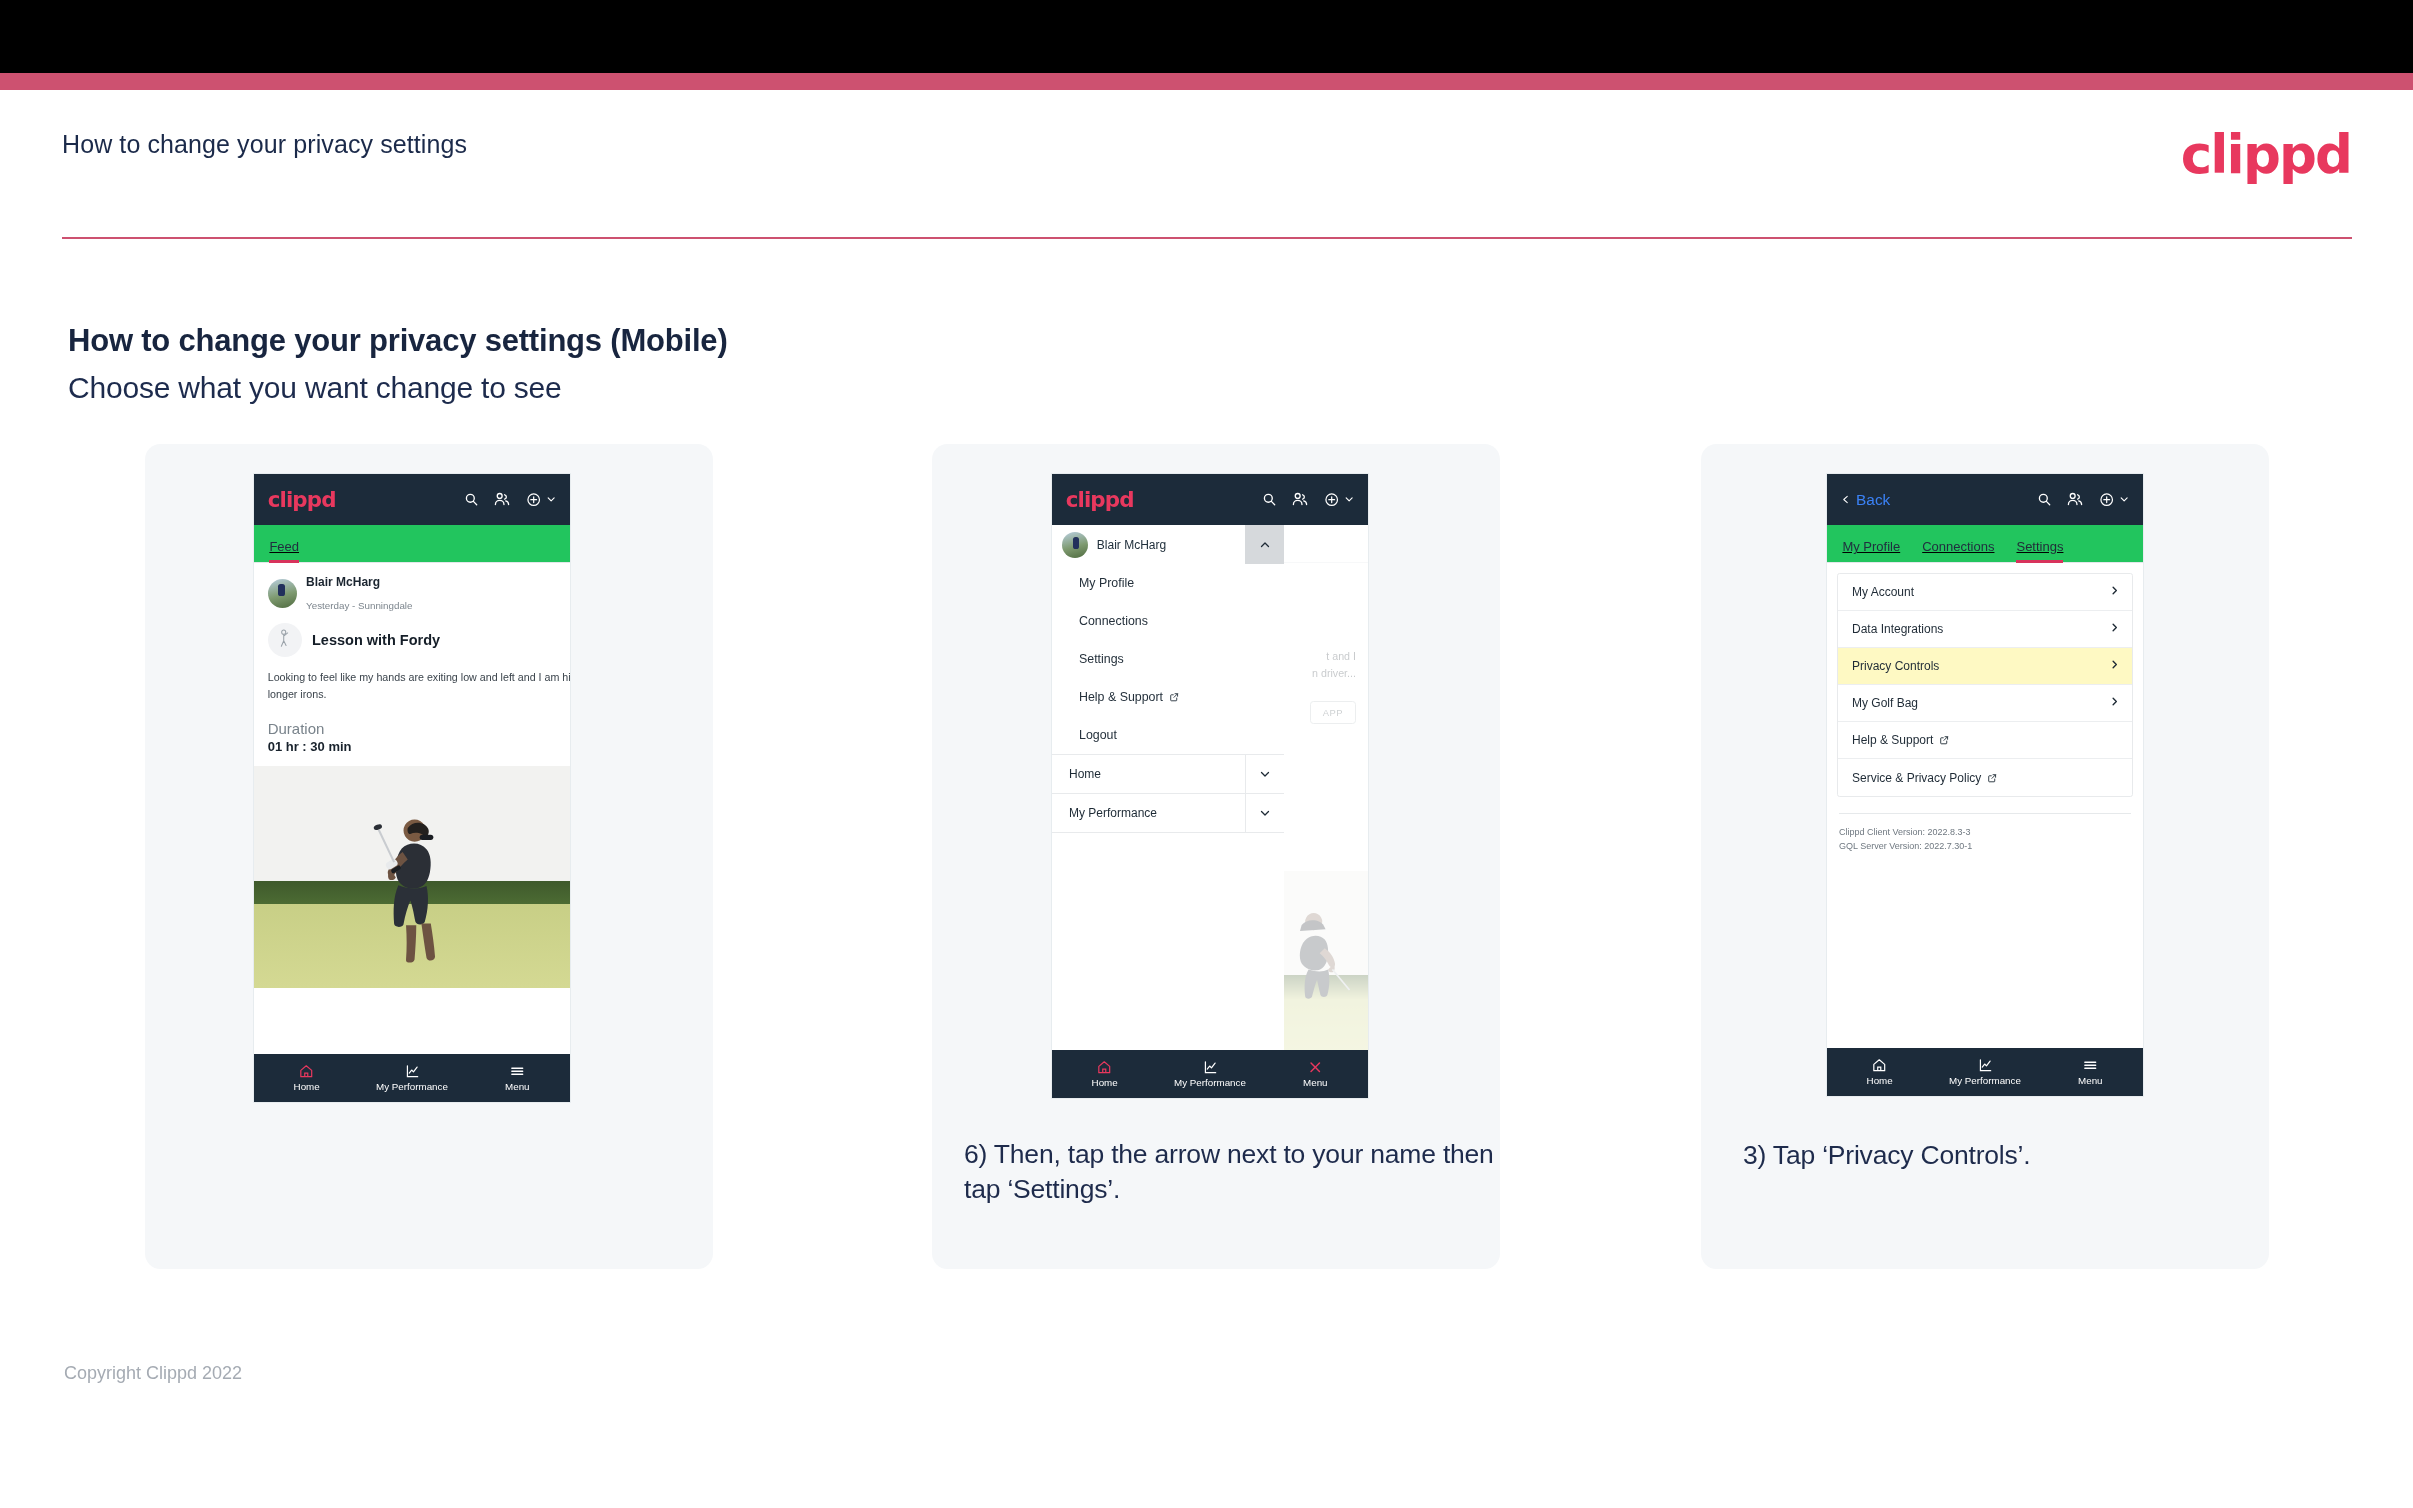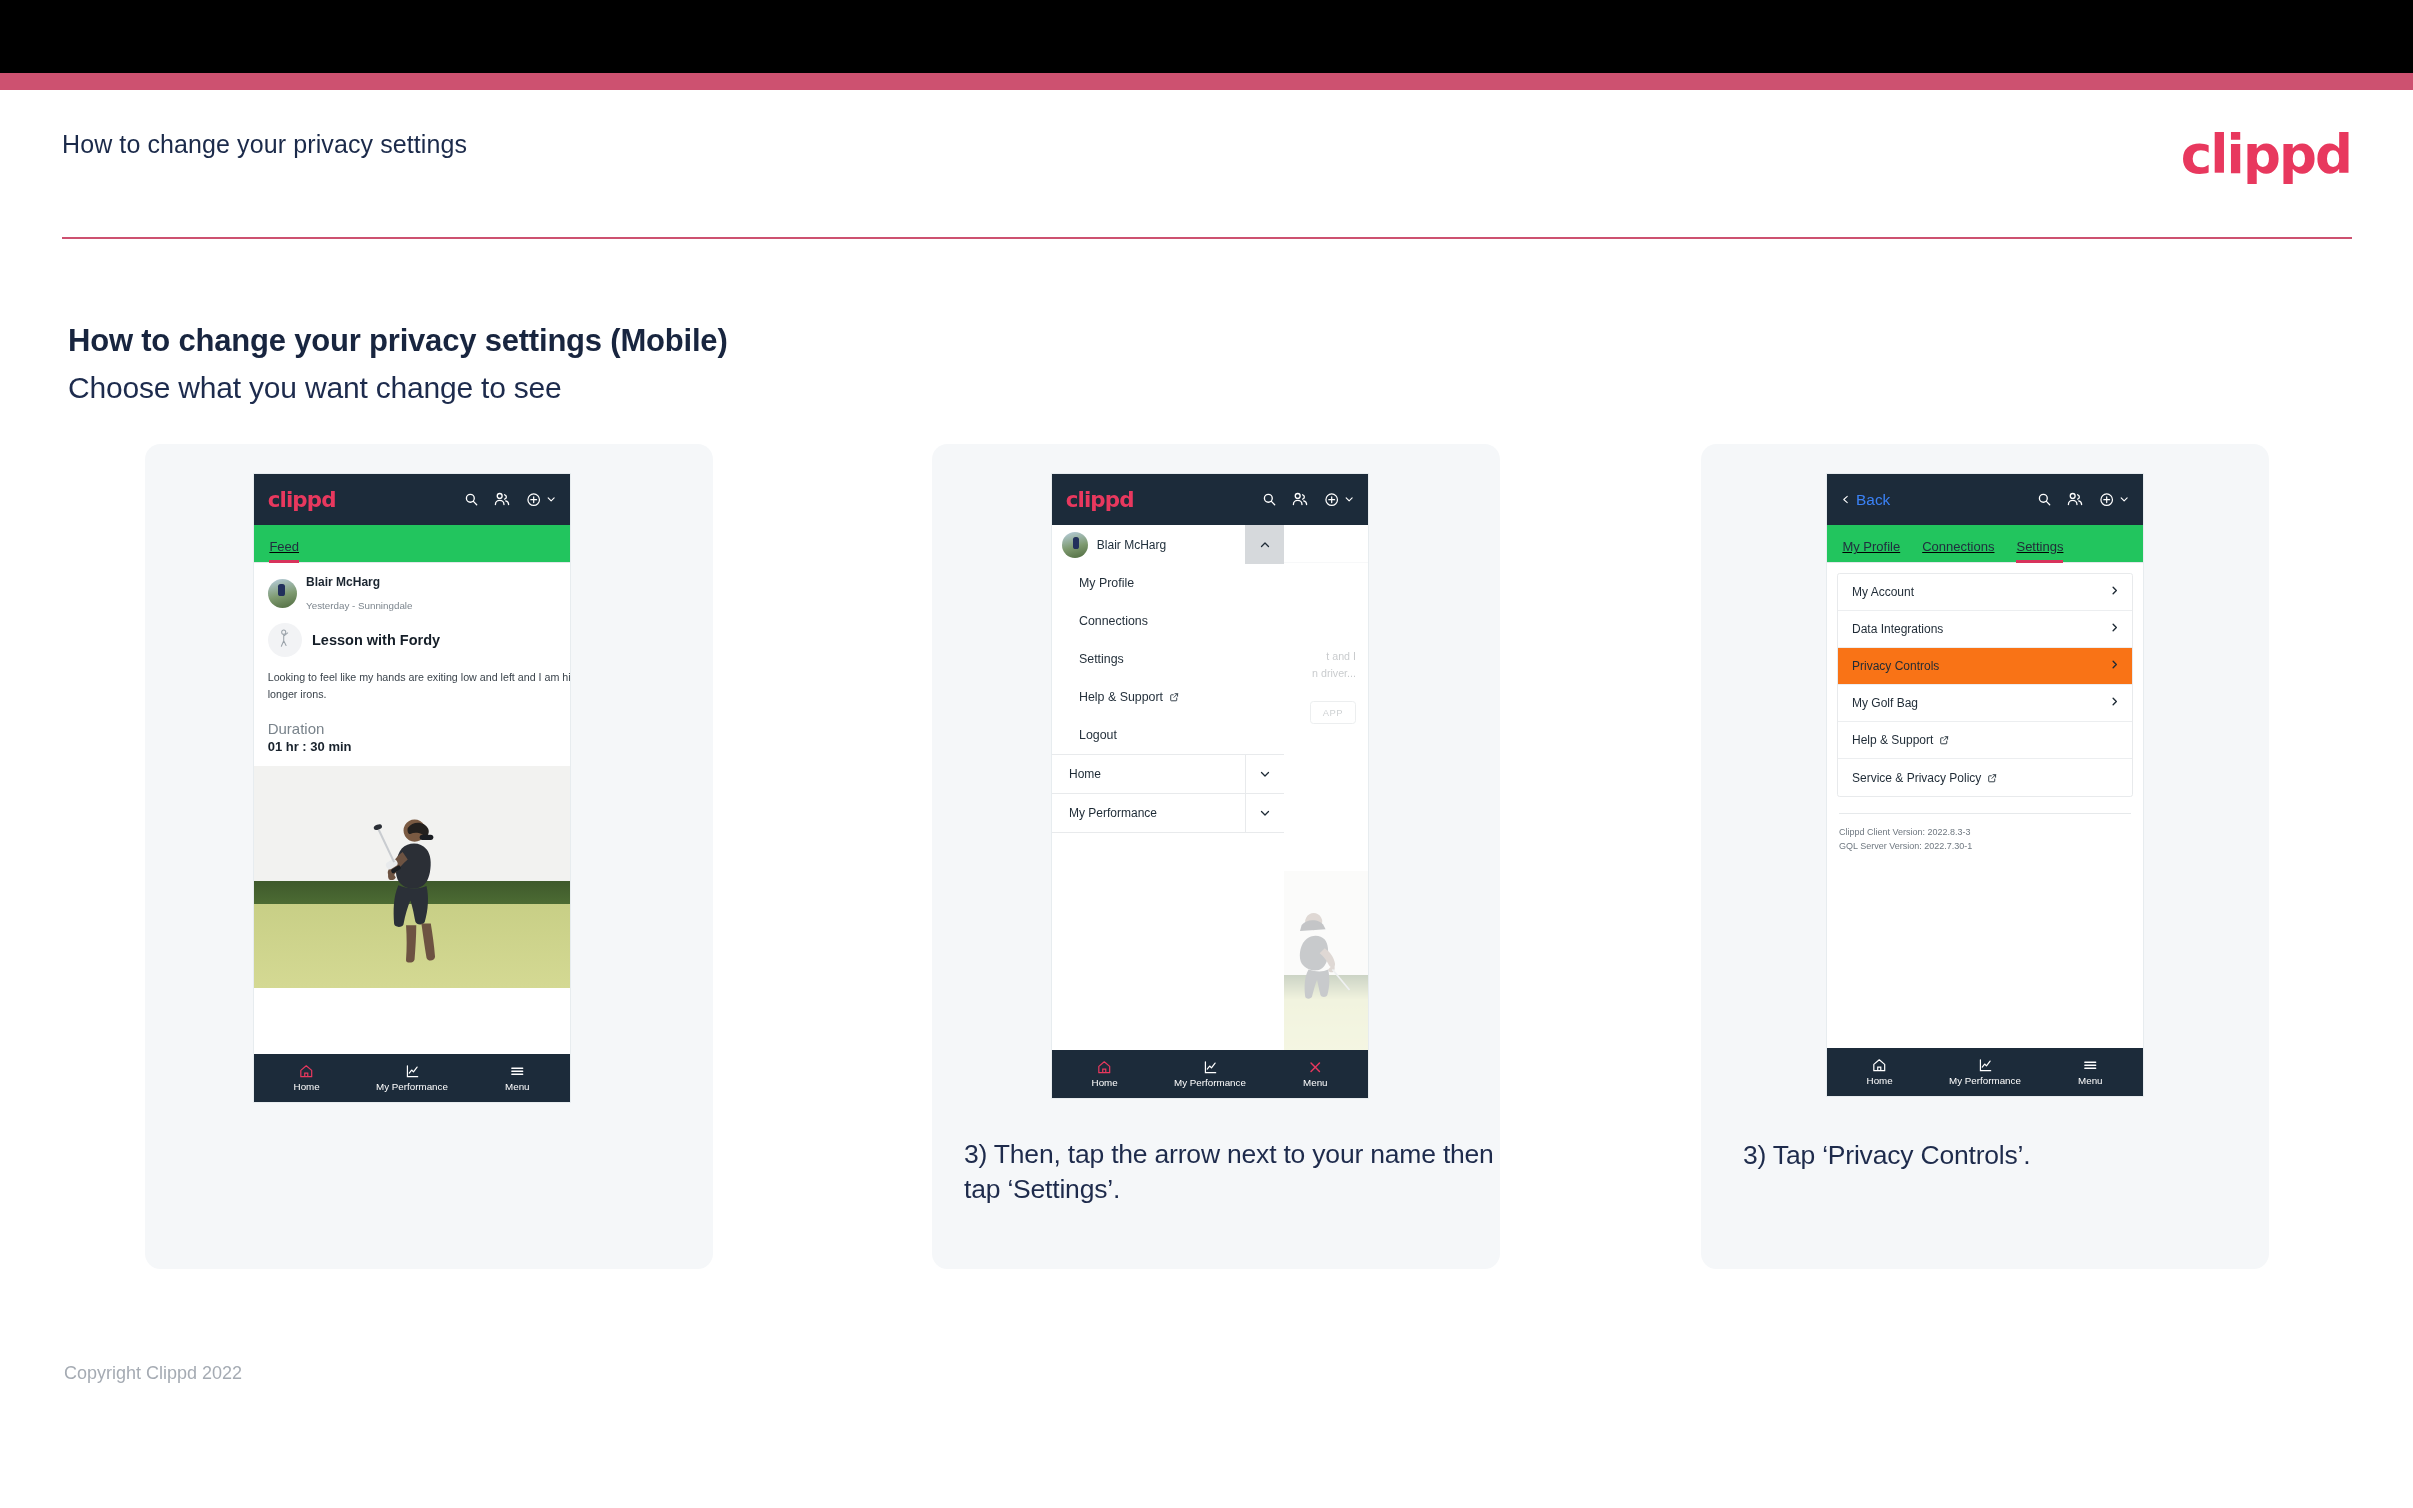--- a/index.html
+++ b/index.html
@@ -340,21 +340,21 @@
   .setrow {
     height: 37px;
     display: flex; align-items: center;
     padding: 0 12px 0 13.7px;
     font-size: 12px;
     color: #1f2b36;
     border-bottom: 0.9px solid #eceef0;
     gap: 6px;
   }
   .setrow:last-child { border-bottom: none; }
-  .setrow.hl { background: #f97316; }
+  .setrow.hl { background: #fef9c3; }
   .setrow .chev { margin-left: auto; }
   .verblock {
     margin: 15.4px 12px 0 12px;
     padding-top: 12px;
     border-top: 0.9px solid #e6e9eb;
     font-size: 9px;
     color: #6f7880;
     line-height: 1.55;
   }
 
@@ -760,19 +760,19 @@
                 <line x1="3" y1="17" x2="21" y2="17"></line>
               </svg>
             <span class="lbl">Menu</span>
           </div>
         </div>
       </div>
     </div>
 
   </div>
 
-  <div class="caption k2">3) Then, tap the arrow next to your name then tap ‘Settings’.</div>
+  <div class="caption k2">6) Then, tap the arrow next to your name then tap ‘Settings’.</div>
   <div class="caption k3">3) Tap ‘Privacy Controls’.</div>
 
   <div class="footer">Copyright Clippd 2022</div>
 
 </div>
 
 
 </body></html>

